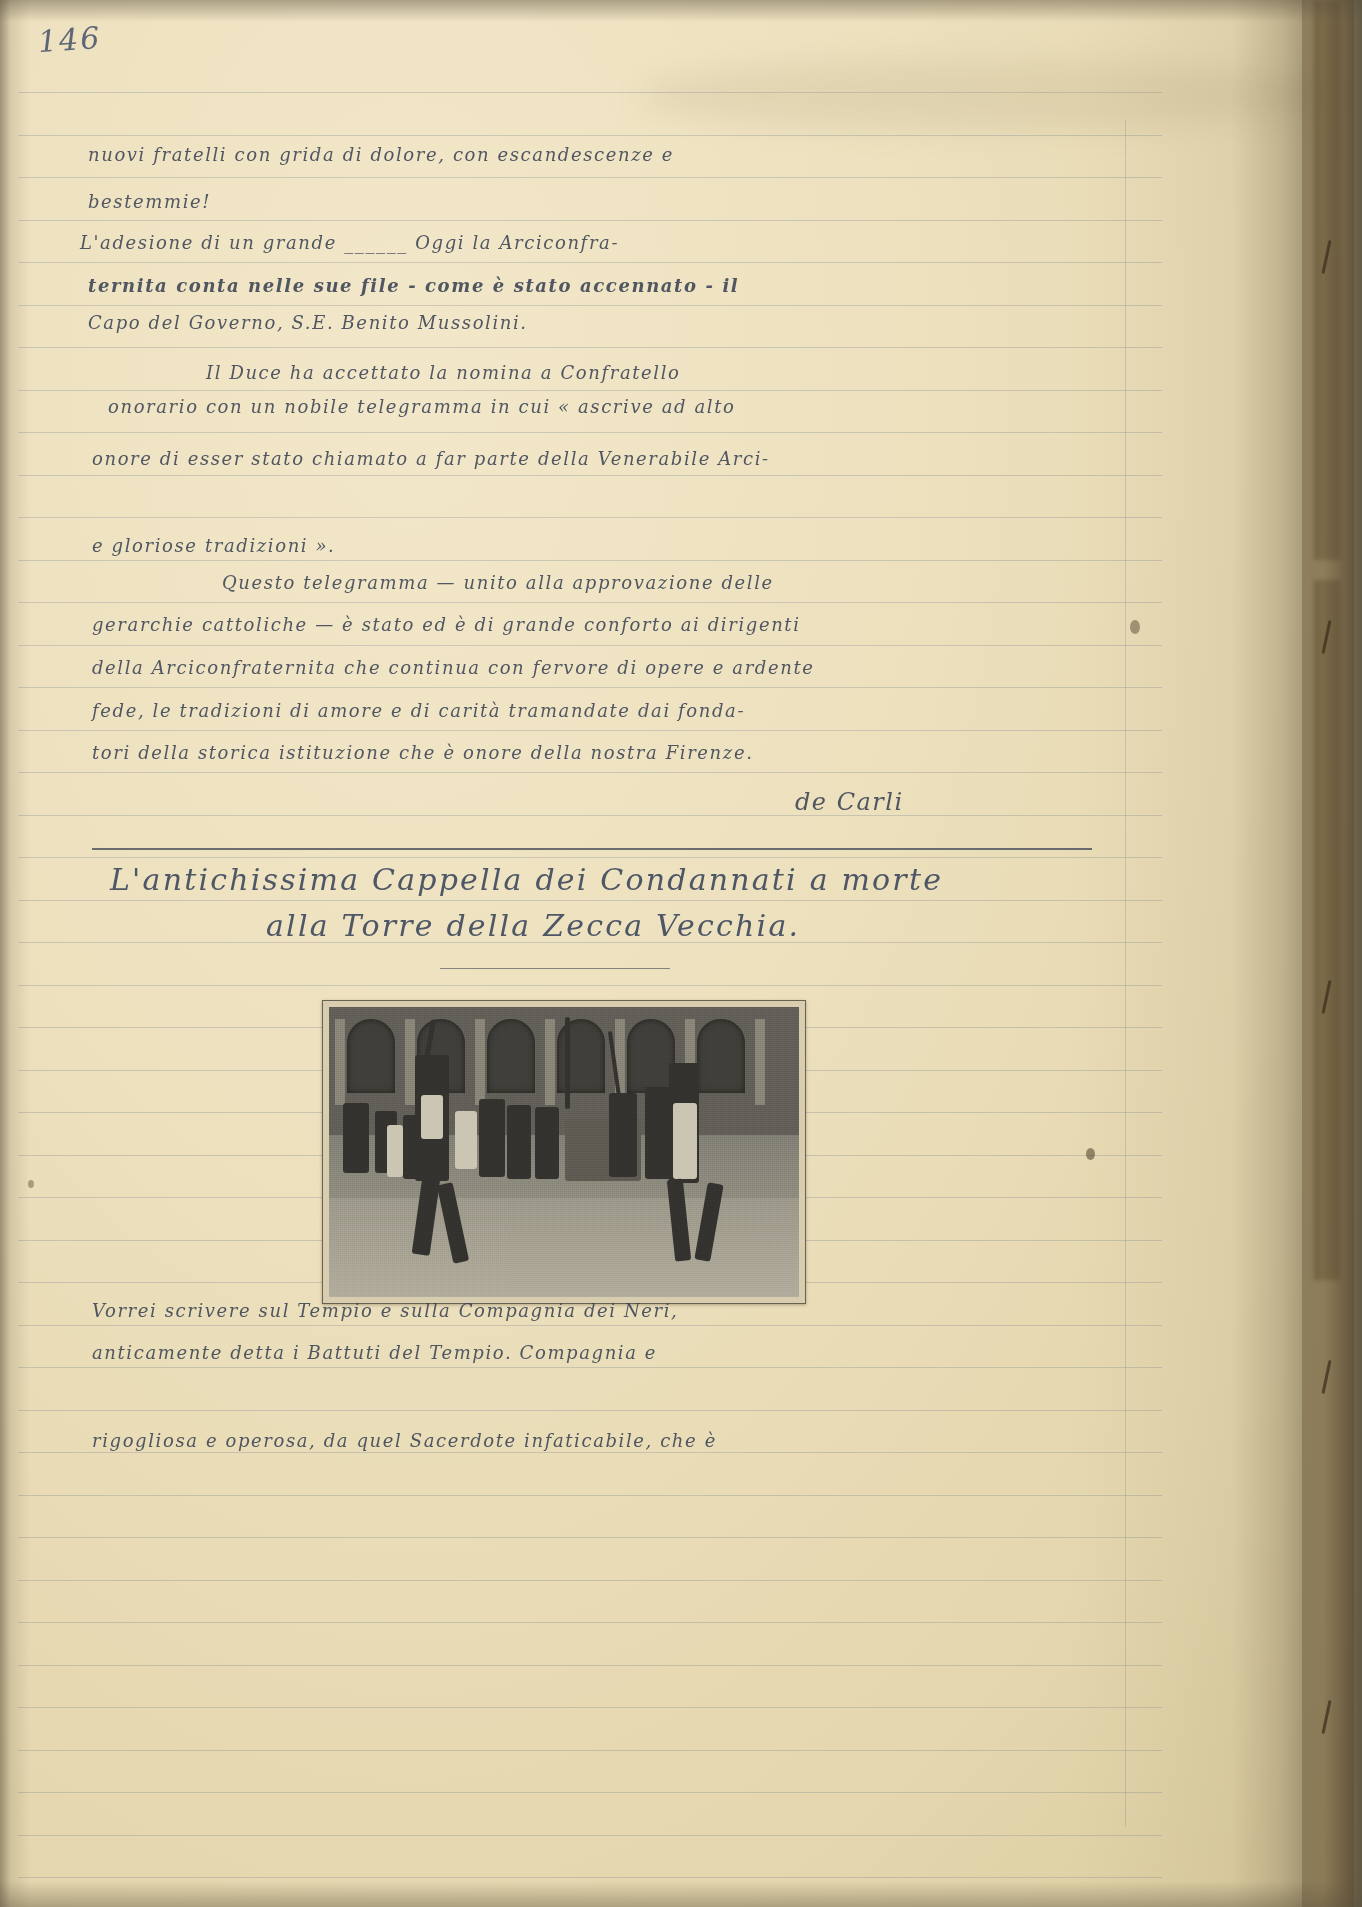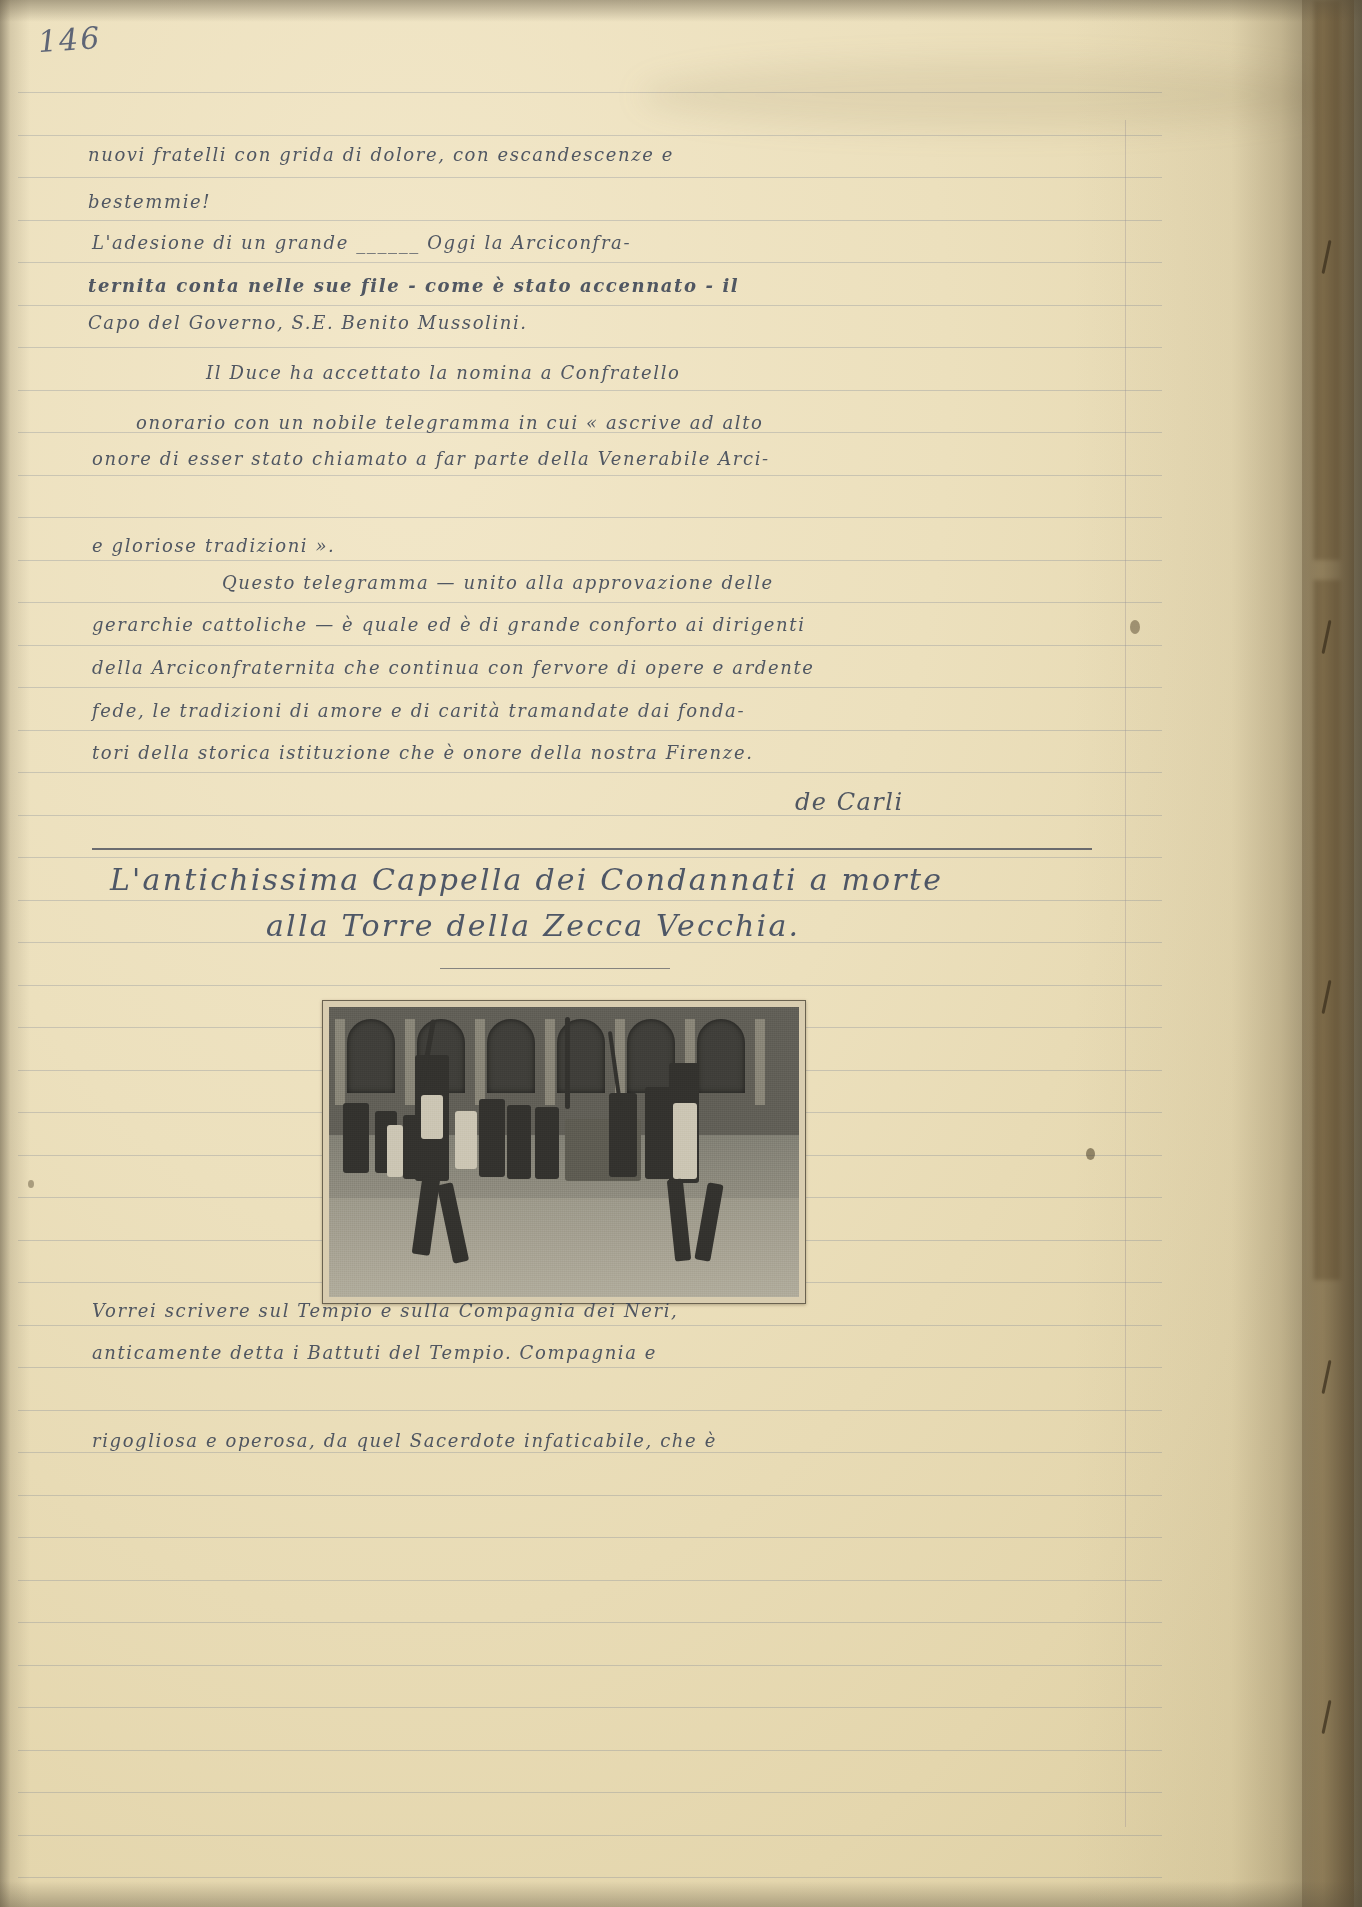--- a/index.html
+++ b/index.html
@@ -273,29 +273,29 @@
       <div class="rule" style="top: 1834.5px;"></div>
       <div class="rule" style="top: 1877px;"></div>
     </div>
 
   <div class="margin-line" style="right:236px;"></div>
 
   <div class="pagenum">146</div>
 
   <div class="hand line" style="left:88px; top:144px;">nuovi fratelli con grida di dolore, con escandescenze e</div>
   <div class="hand line" style="left:88px; top:191px;">bestemmie!</div>
-  <div class="hand line" style="left:92px; top:232px;">L'adesione di un grande ______   Oggi la Arciconfra-</div>
+  <div class="hand line" style="left:80px; top:232px;">L'adesione di un grande ______   Oggi la Arciconfra-</div>
   <div class="hand line" style="left:88px; top:275px;font-weight:bold;">ternita conta nelle sue file - come è stato accennato - il</div>
   <div class="hand line" style="left:88px; top:312px;">Capo del Governo, S.E. Benito Mussolini.</div>
   <div class="hand line" style="left:206px; top:362px;">Il Duce ha accettato la nomina a Confratello</div>
-  <div class="hand line" style="left:108px; top:412px;margin-left:28px;">onorario con un nobile telegramma in cui « ascrive ad alto</div>
+  <div class="hand line" style="left:108px; top:396px;">onorario con un nobile telegramma in cui « ascrive ad alto</div>
   <div class="hand line" style="left:92px; top:448px;">onore di esser stato chiamato a far parte della Venerabile Arci-</div>
   <div class="hand line" style="left:92px; top:535px;">e gloriose tradizioni ».</div>
   <div class="hand line" style="left:222px; top:572px;">Questo telegramma — unito alla approvazione delle</div>
-  <div class="hand line" style="left:92px; top:614px;">gerarchie cattoliche — è quale ed è di grande conforto ai dirigenti</div>
+  <div class="hand line" style="left:92px; top:614px;">gerarchie cattoliche — è stato ed è di grande conforto ai dirigenti</div>
   <div class="hand line" style="left:92px; top:657px;">della Arciconfraternita che continua con fervore di opere e ardente</div>
   <div class="hand line" style="left:92px; top:700px;">fede, le tradizioni di amore e di carità tramandate dai fonda-</div>
   <div class="hand line" style="left:92px; top:742px;">tori della storica istituzione che è onore della nostra Firenze.</div>
 
   <div class="hand signature" style="left:795px; top:788px;">de Carli</div>
 
   <div class="divider" style="left:92px; top:848px; width:1000px;"></div>
 
   <div class="hand title-line" style="left:110px; top:862px;">L'antichissima Cappella dei Condannati a morte</div>
   <div class="hand title-line" style="left:266px; top:908px;">alla Torre della Zecca Vecchia.</div>

